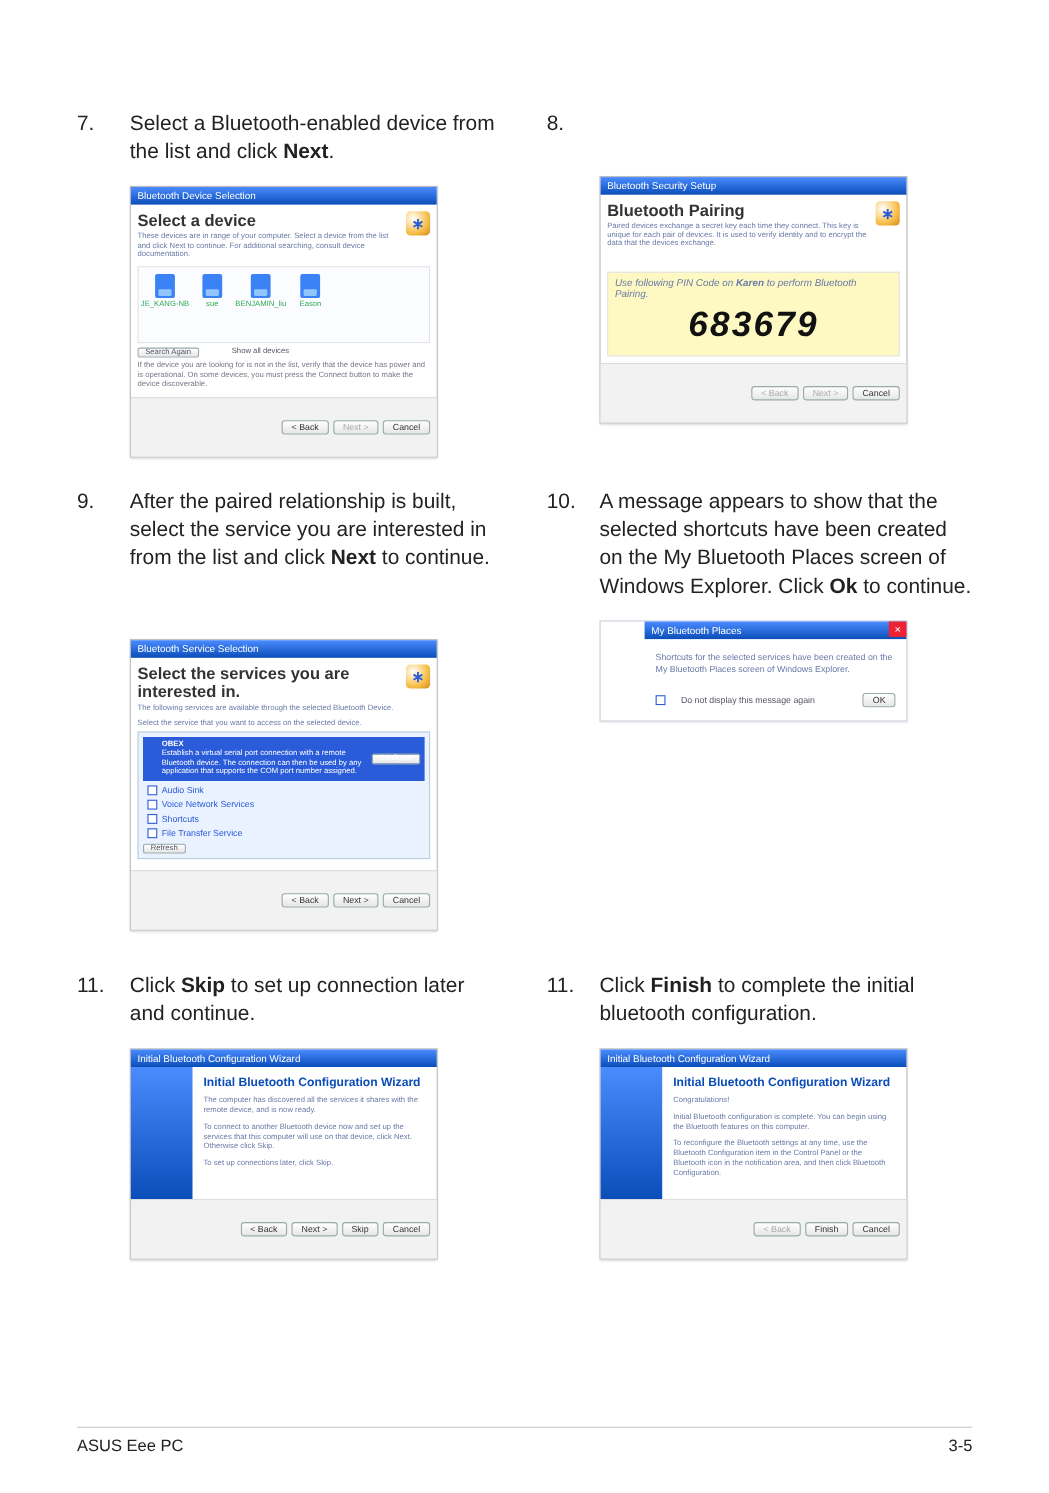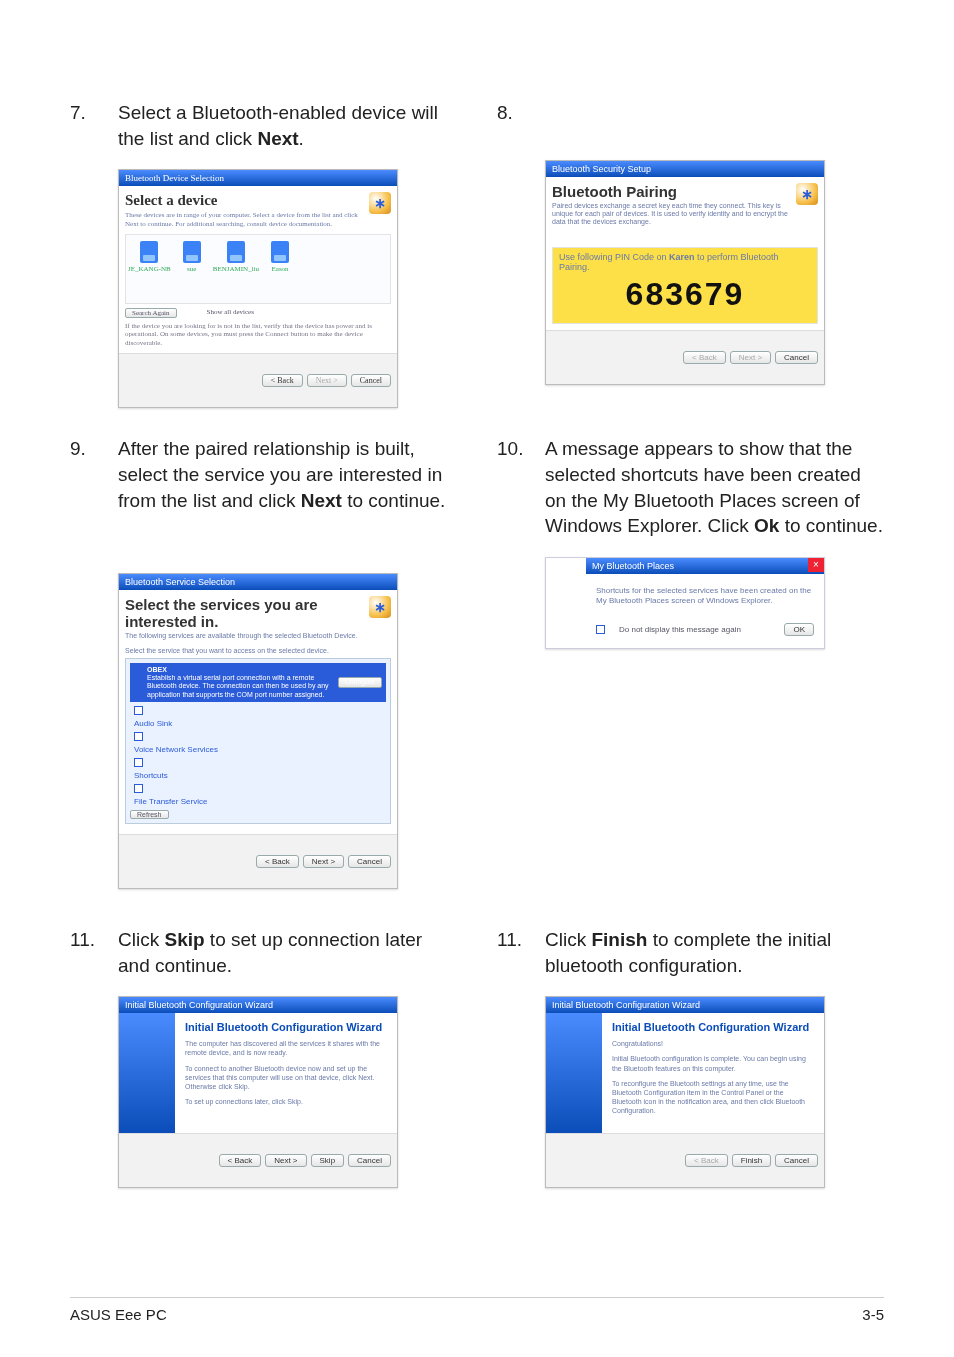--- a/index.html
+++ b/index.html
@@ -19,27 +19,27 @@
   .shot-sub { color:#6a7aa8; font-size:7px; line-height:1.2; margin-bottom:6px; padding-right:28px;}
   .btnrow { display:flex; justify-content:flex-end; gap:4px; padding:20px 6px; border-top:1px solid #ddd; background:#f2f2f2;}
   .btn { border:1px solid #9aa; background:linear-gradient(#fff,#e6e6e6); border-radius:3px; padding:1px 8px; font-size:8px; color:#333; }
   .btn.dim { color:#aaa; }
   .devices { display:flex; gap:12px; padding:6px 2px 10px; border:1px solid #e3e3e3; background:#fafcff; min-height:70px;}
   .dev { display:flex; flex-direction:column; align-items:center; gap:2px; font-size:7px; color:#3a5; }
   .dev .ico { width:18px; height:22px; background:#3b82f6; border-radius:2px; position:relative;}
   .dev .ico::after{content:"";position:absolute;left:3px;right:3px;bottom:2px;height:6px;background:#93c5fd;border-radius:1px;}
   .small-note { color:#778; font-size:7px; line-height:1.2; margin:4px 0 0;}
   .mini-btn { border:1px solid #9aa; background:linear-gradient(#fff,#e6e6e6); border-radius:2px; padding:0 6px; font-size:7px; display:inline-block;}
-  .pin-area { background:#fde047; text-align:center; border:1px solid #e3e3e3; margin-top:20px; padding:4px 6px 10px;}
+  .pin-area { background:#fef9c3; text-align:center; border:1px solid #e3e3e3; margin-top:20px; padding:4px 6px 10px;font-style:italic;}
   .pin-text { font-size:9px; color:#6a7aa8; text-align:left; margin-bottom:4px;}
   .pin-big { font-size:32px; font-weight:700; letter-spacing:2px; color:#111; }
   .svc-box { border:1px solid #bcd; background:#eaf2ff; padding:4px; margin-bottom:4px;}
   .svc-sel { background:#2a5bd9; color:#fff; padding:3px 4px; font-size:7px; line-height:1.2; display:flex; gap:4px; align-items:flex-start;}
   .svc-list { padding:2px 4px; }
-  .svc-item { color:#2a5bd9; font-size:8px; padding:2px 0; display:flex; align-items:flex-start; gap:4px;flex-direction:column;}
+  .svc-item { color:#2a5bd9; font-size:8px; padding:2px 0; display:flex; align-items:flex-end; gap:4px;}
   .chk { width:9px; height:9px; border:1px solid #2a5bd9; display:inline-block; background:#fff;}
   .msg-box { border:1px solid #ccd; background:#fff;padding-left:40px; }
   .msg-body { padding:12px 10px; }
   .msg-text { color:#6a7aa8; font-size:8px; line-height:1.3;}
   .msg-row { display:flex; justify-content:space-between; align-items:center; margin-top:16px;}
   .wiz-left { width:56px; background:linear-gradient(#4a8cff,#0b4db8); }
   .wiz-body { flex:1; padding:8px 10px; }
   .wiz { display:flex; min-height:120px;}
   .wiz-title { color:#0b4db8; font-size:11px; font-weight:bold; margin-bottom:6px;}
   .wiz-p { color:#6a7aa8; font-size:7px; line-height:1.3; margin-bottom:6px;}
@@ -49,25 +49,25 @@
 </head>
 <body>
 
 <div class="page">
 
   <div class="cols">
     <div class="col">
       <div class="step">
         <div class="step-num">7.</div>
         <div class="step-text">
-          <span>Select a Bluetooth-enabled device will the list and click </span><b>Next</b><span>.</span>
-        </div>
-      </div>
-
-      <div class="shot" style="margin-left:48px;font-family:Liberation Serif, serif;">
+          <span>Select a Bluetooth-enabled device from the list and click </span><b>Next</b><span>.</span>
+        </div>
+      </div>
+
+      <div class="shot" style="margin-left:48px;">
         <div class="shot-title">Bluetooth Device Selection</div>
         <div class="shot-body">
           <div class="bt-icon">∗</div>
           <div class="shot-head">Select a device</div>
           <div class="shot-sub">These devices are in range of your computer. Select a device from the list and click Next to continue. For additional searching, consult device documentation.</div>
           <div class="devices">
             <div class="dev">
                 <div class="ico"></div>
                 <span>JE_KANG-NB</span>
               </div>

